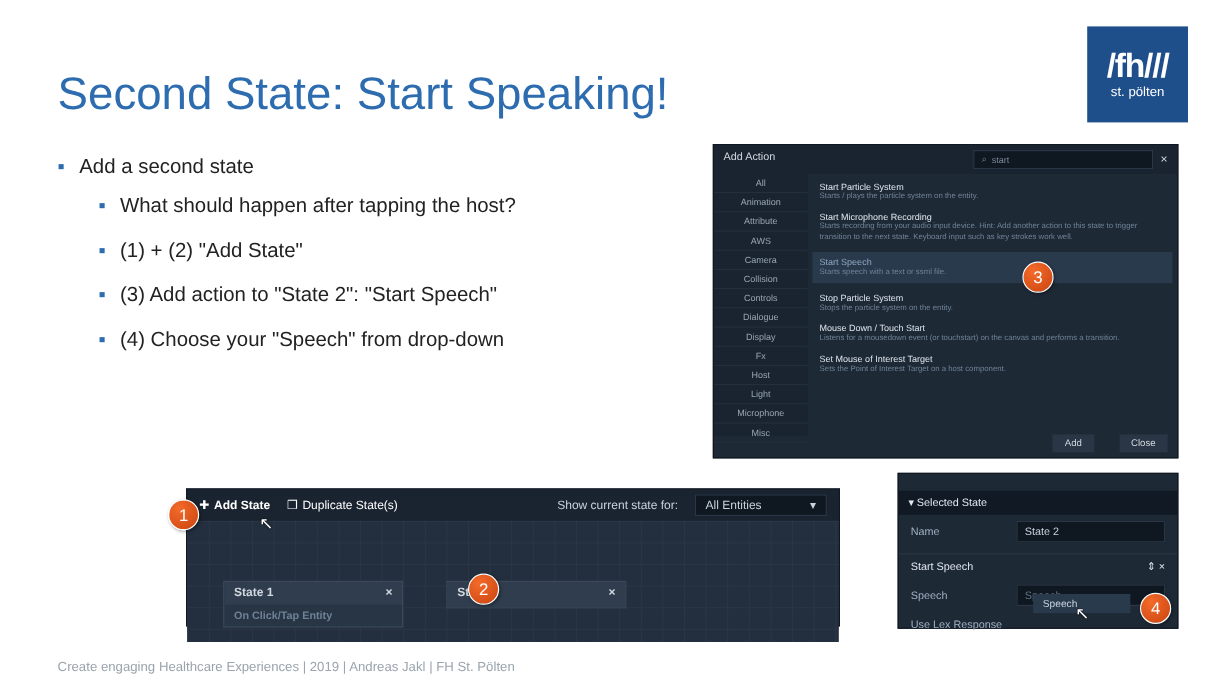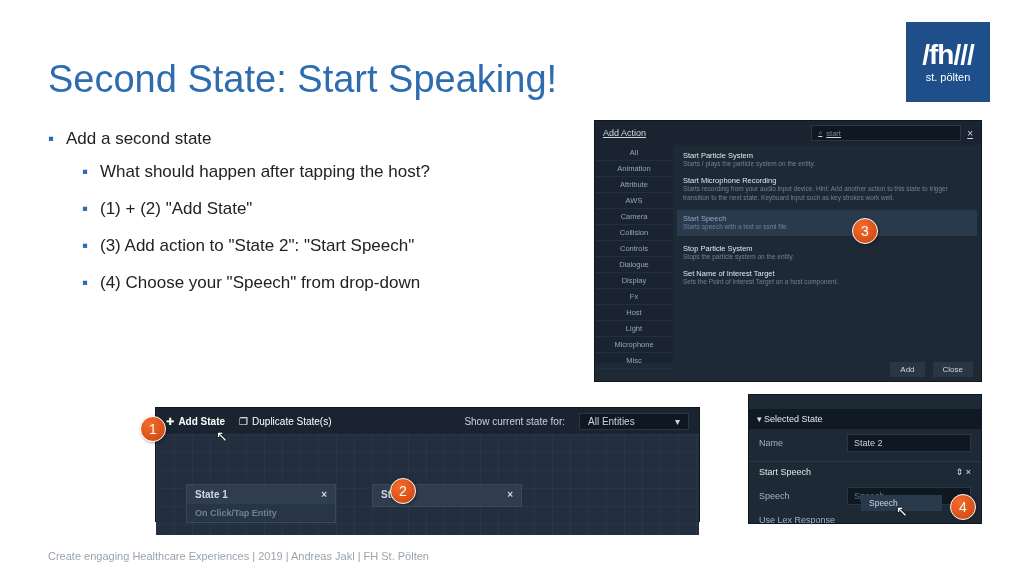--- a/index.html
+++ b/index.html
@@ -29,32 +29,32 @@
   .p1-body { background: #232f3e; height: 101px; position: relative; background-image: linear-gradient(#2a3645 1px, transparent 1px), linear-gradient(90deg, #2a3645 1px, transparent 1px); background-size: 18px 18px; font-weight: bold; }
   .state-box { position: absolute; background: #283544; border: 1px solid #3a4858; width: 150px; font-size: 10px; }
   .state-head { display:flex; justify-content:space-between; padding: 4px 8px; background:#2f3d4e; }
   .state-sub { padding: 4px 8px; color:#6f8296; font-size:9px; }
   .s1 { left: 30px; top: 50px; }
   .s2 { left: 216px; top: 50px; }
   .s2 .state-head { padding-bottom: 6px; }
 
   
   .p2 { left: 594px; top: 120px; width: 388px; height: 262px; font-size: 7.5px; }
-  .p2-head { display:flex; justify-content:space-between; align-items:center; padding: 4px 8px; background:#1a2430;text-decoration:underline; }
+  .p2-head { display:flex; justify-content:space-between; padding: 4px 8px; background:#1a2430; }
   .p2-search { background:#0f1720; border:1px solid #2a3645; padding:2px 6px; width:150px; display:flex; align-items:center; gap:4px; color:#7c8a99;}
   .p2-body { display:flex; height: 218px; }
   .p2-side { width: 78px; background:#1a2430; display:flex; flex-direction:column; }
   .p2-side div { padding: 3px 8px; text-align:center; color:#99a5b3; border-bottom:1px solid #232f3e; cursor:pointer; }
   .p2-list { flex:1; padding: 6px 10px; overflow:hidden; }
   .p2-item { margin-bottom: 8px; }
   .p2-item .t { color:#dfe6ee; font-weight:500; }
   .p2-item .d { color:#6f8296; font-size: 6.5px; line-height:1.3; }
   .p2-item.sel { background:#2a3a4d; padding:4px 6px; margin:0 -6px 8px -6px; }
   .p2-item.sel .t { color:#8fa7c2; }
-  .p2-foot { position:absolute; bottom:4px; right:8px; display:flex; gap:8px; }
+  .p2-foot { position:absolute; bottom:4px; right:8px; display:flex; gap:21px; }
   .p2-foot div { background:#2a3645; padding:3px 10px; cursor:pointer; font-size:8px;}
 
   
   .p3 { left: 748px; top: 394px; width: 234px; height: 130px; font-size:9px; }
   .p3-head { padding: 5px 8px; background:#111a24; color:#dfe6ee;margin-top:14px; }
   .p3-row { display:flex; align-items:center; padding: 5px 10px; gap:8px; }
   .p3-row .lbl { width: 80px; color:#9fb0c2; }
   .p3-row .val { flex:1; background:#0f1720; border:1px solid #2a3645; padding:3px 6px; color:#c8d3de; }
   .p3-sect { display:flex; justify-content:space-between; padding:5px 10px; color:#dfe6ee; border-top:1px solid #2a3645; margin-top:4px;}
   .p3-drop { position:absolute; left:112px; top:100px; background:#2a3a4d; padding:3px 44px 3px 8px; color:#c8d3de; font-size:8.5px;}
@@ -175,21 +175,25 @@
         </div>
       <div class="p2-item sel">
           <div class="t">Start Speech</div>
           <div class="d">Starts speech with a text or ssml file.</div>
         </div>
       <div class="p2-item">
           <div class="t">Stop Particle System</div>
           <div class="d">Stops the particle system on the entity.</div>
         </div>
       <div class="p2-item">
-          <div class="t">Set Name of Interest Target</div>
+          <div class="t">Mouse Down / Touch Start</div>
+          <div class="d">Listens for a mousedown event (or touchstart) on the canvas and performs a transition.</div>
+        </div>
+      <div class="p2-item">
+          <div class="t">Set Mouse of Interest Target</div>
           <div class="d">Sets the Point of Interest Target on a host component.</div>
         </div>
     </div>
   </div>
   <div class="p2-foot">
     <div>Add</div>
     <div>Close</div>
   </div>
 </div>
 

